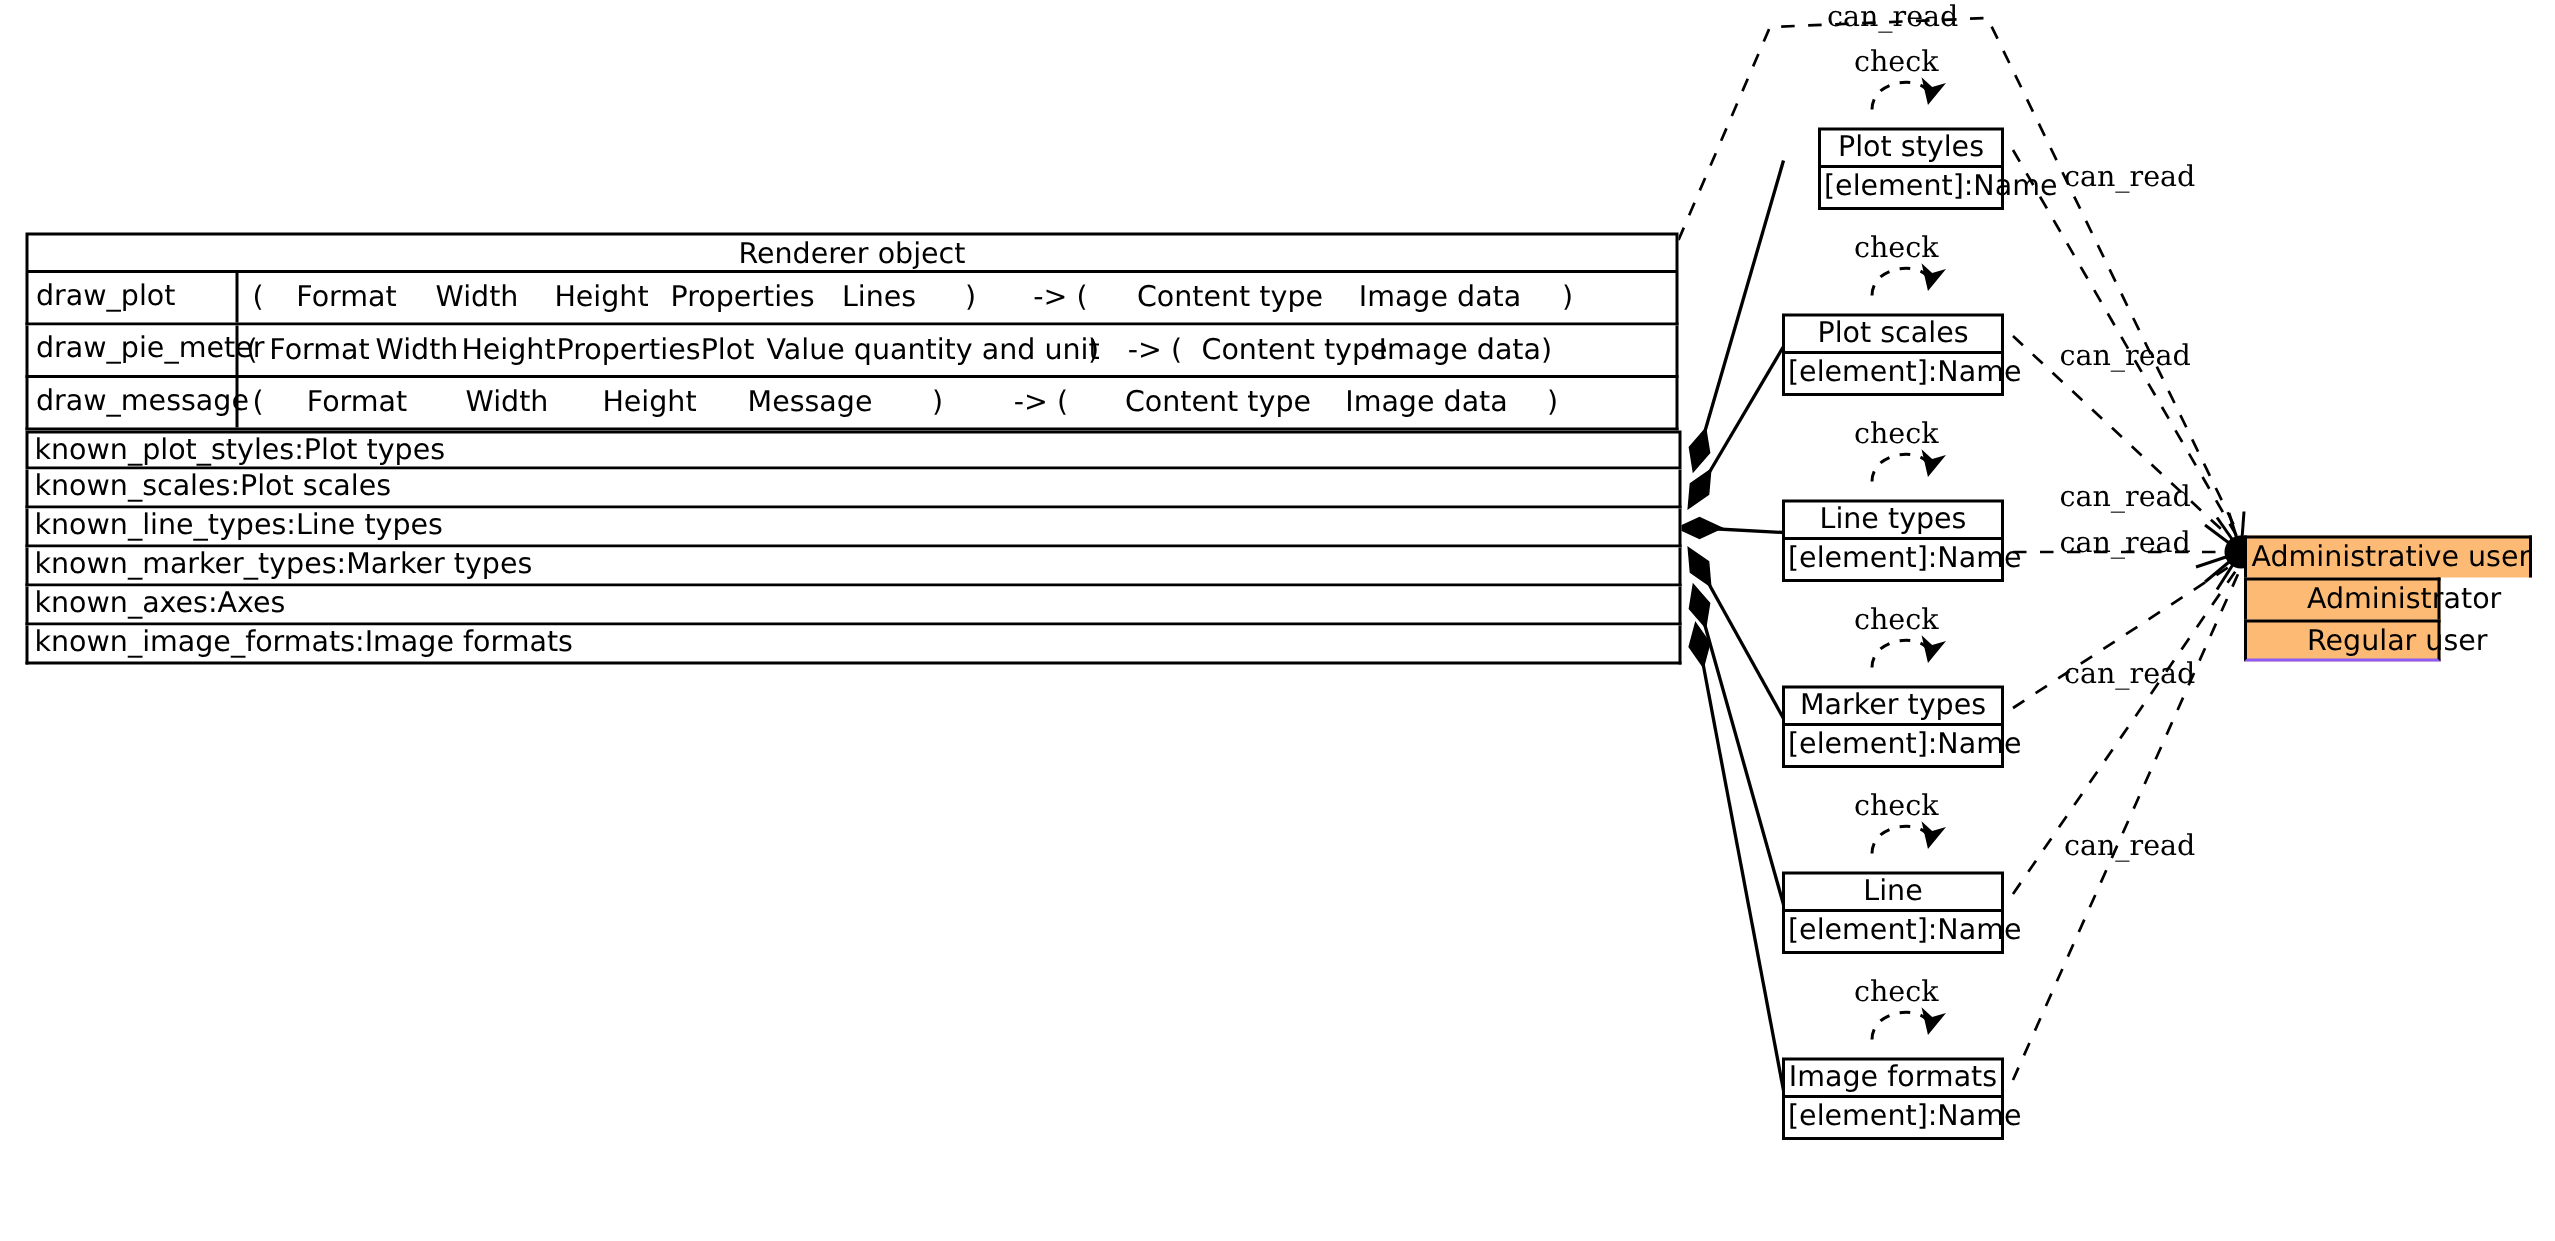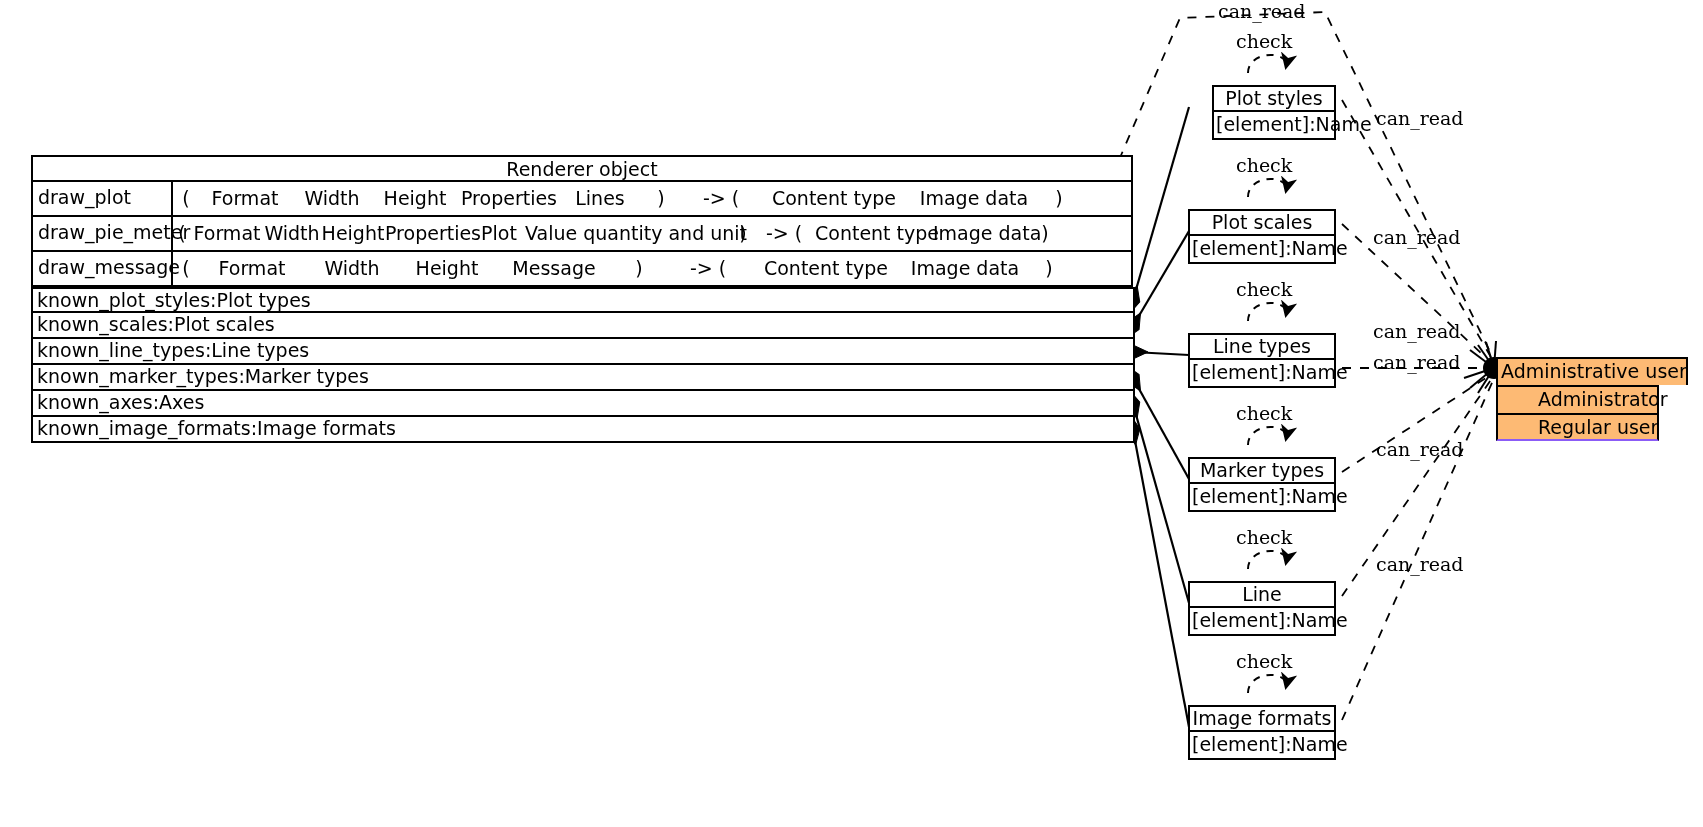--- a/index.html
+++ b/index.html
@@ -5,21 +5,21 @@
   html,body{margin:0;padding:0;background:#ffffff;}
   body{width:1703px;height:827px;overflow:hidden;
        font-family:"DejaVu Sans","Liberation Sans",sans-serif;
        color:#000;}
   #stage{position:relative;width:1703px;height:827px;}
 
   svg#edges{position:absolute;left:0;top:0;width:1703px;height:827px;}
 
   
   #renderer{position:absolute;left:17px;top:155px;width:1102px;
-            box-sizing:border-box;margin-left:14px;}
+            box-sizing:border-box;}
   #renderer .titlerow{box-sizing:border-box;border:2px solid #000;
         border-bottom-width:2px;height:27px;line-height:24px;
         text-align:center;font-size:19px;background:#fff;}
   #renderer .methodrow{box-sizing:border-box;border:2px solid #000;
         border-top:none;height:35px;display:flex;background:#fff;}
   #renderer .mname{box-sizing:border-box;border-right:2px solid #000;
         width:140px;flex:0 0 140px;line-height:31px;padding-left:5px;
         font-size:19px;white-space:nowrap;}
   #renderer .msig{flex:1 1 auto;line-height:31px;font-size:19px;
         white-space:nowrap;overflow:hidden;display:flex;
@@ -39,21 +39,21 @@
         height:28px;line-height:24px;text-align:left;font-size:19px;
         background:#fff;padding-left:2px;white-space:nowrap;}
 
   
   #actor{position:absolute;left:1496px;top:357px;}
   #actor .arow{box-sizing:border-box;border:2px solid #000;
         border-bottom:none;height:28px;line-height:24px;font-size:19px;
         padding-left:3px;background:#fdba74;white-space:nowrap;}
   #actor .arow:last-child{border-bottom:2px solid #8b5cf6;}
   #actor .arow.wide{width:192px;}
-  #actor .arow.narr{width:163px;padding-left:40px;}
+  #actor .arow.narr{width:131px;padding-left:40px;}
 
   
   .elabel{position:absolute;font-family:"DejaVu Serif","Liberation Serif",serif;
           font-size:19px;color:#000000;white-space:nowrap;background:transparent;}
 </style>
 </head>
 <body>
 
 <div id="stage">
 

